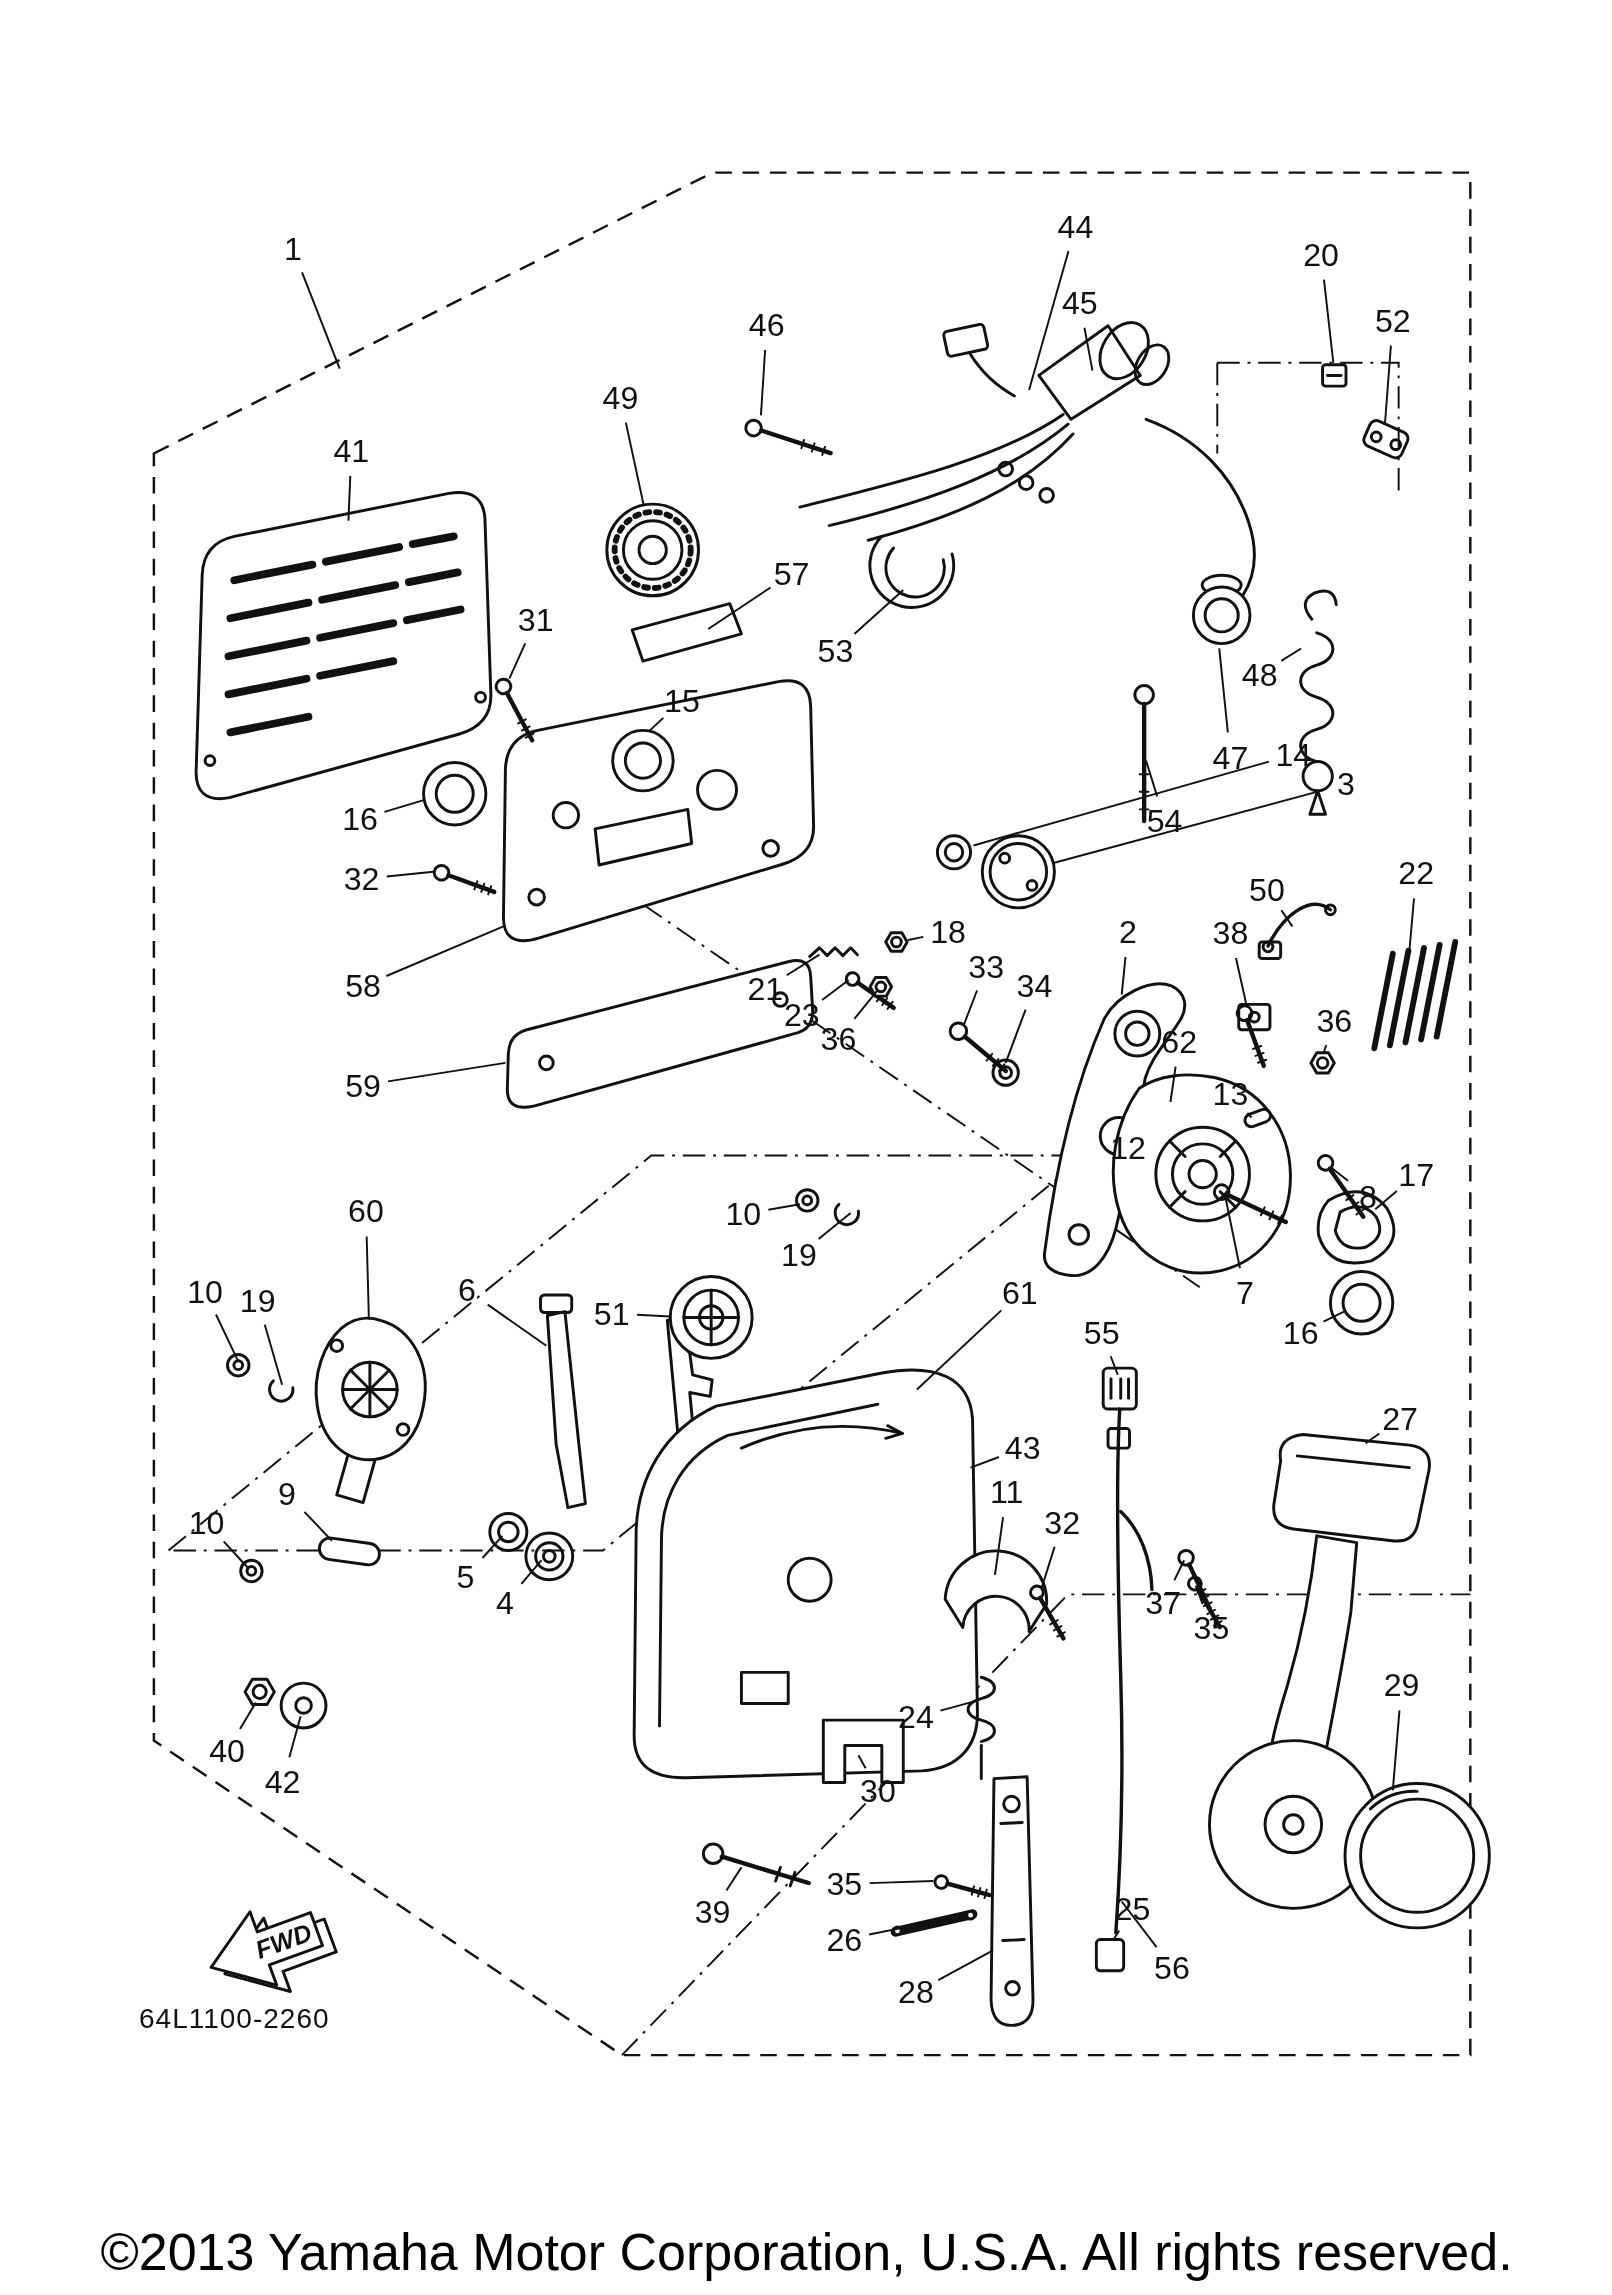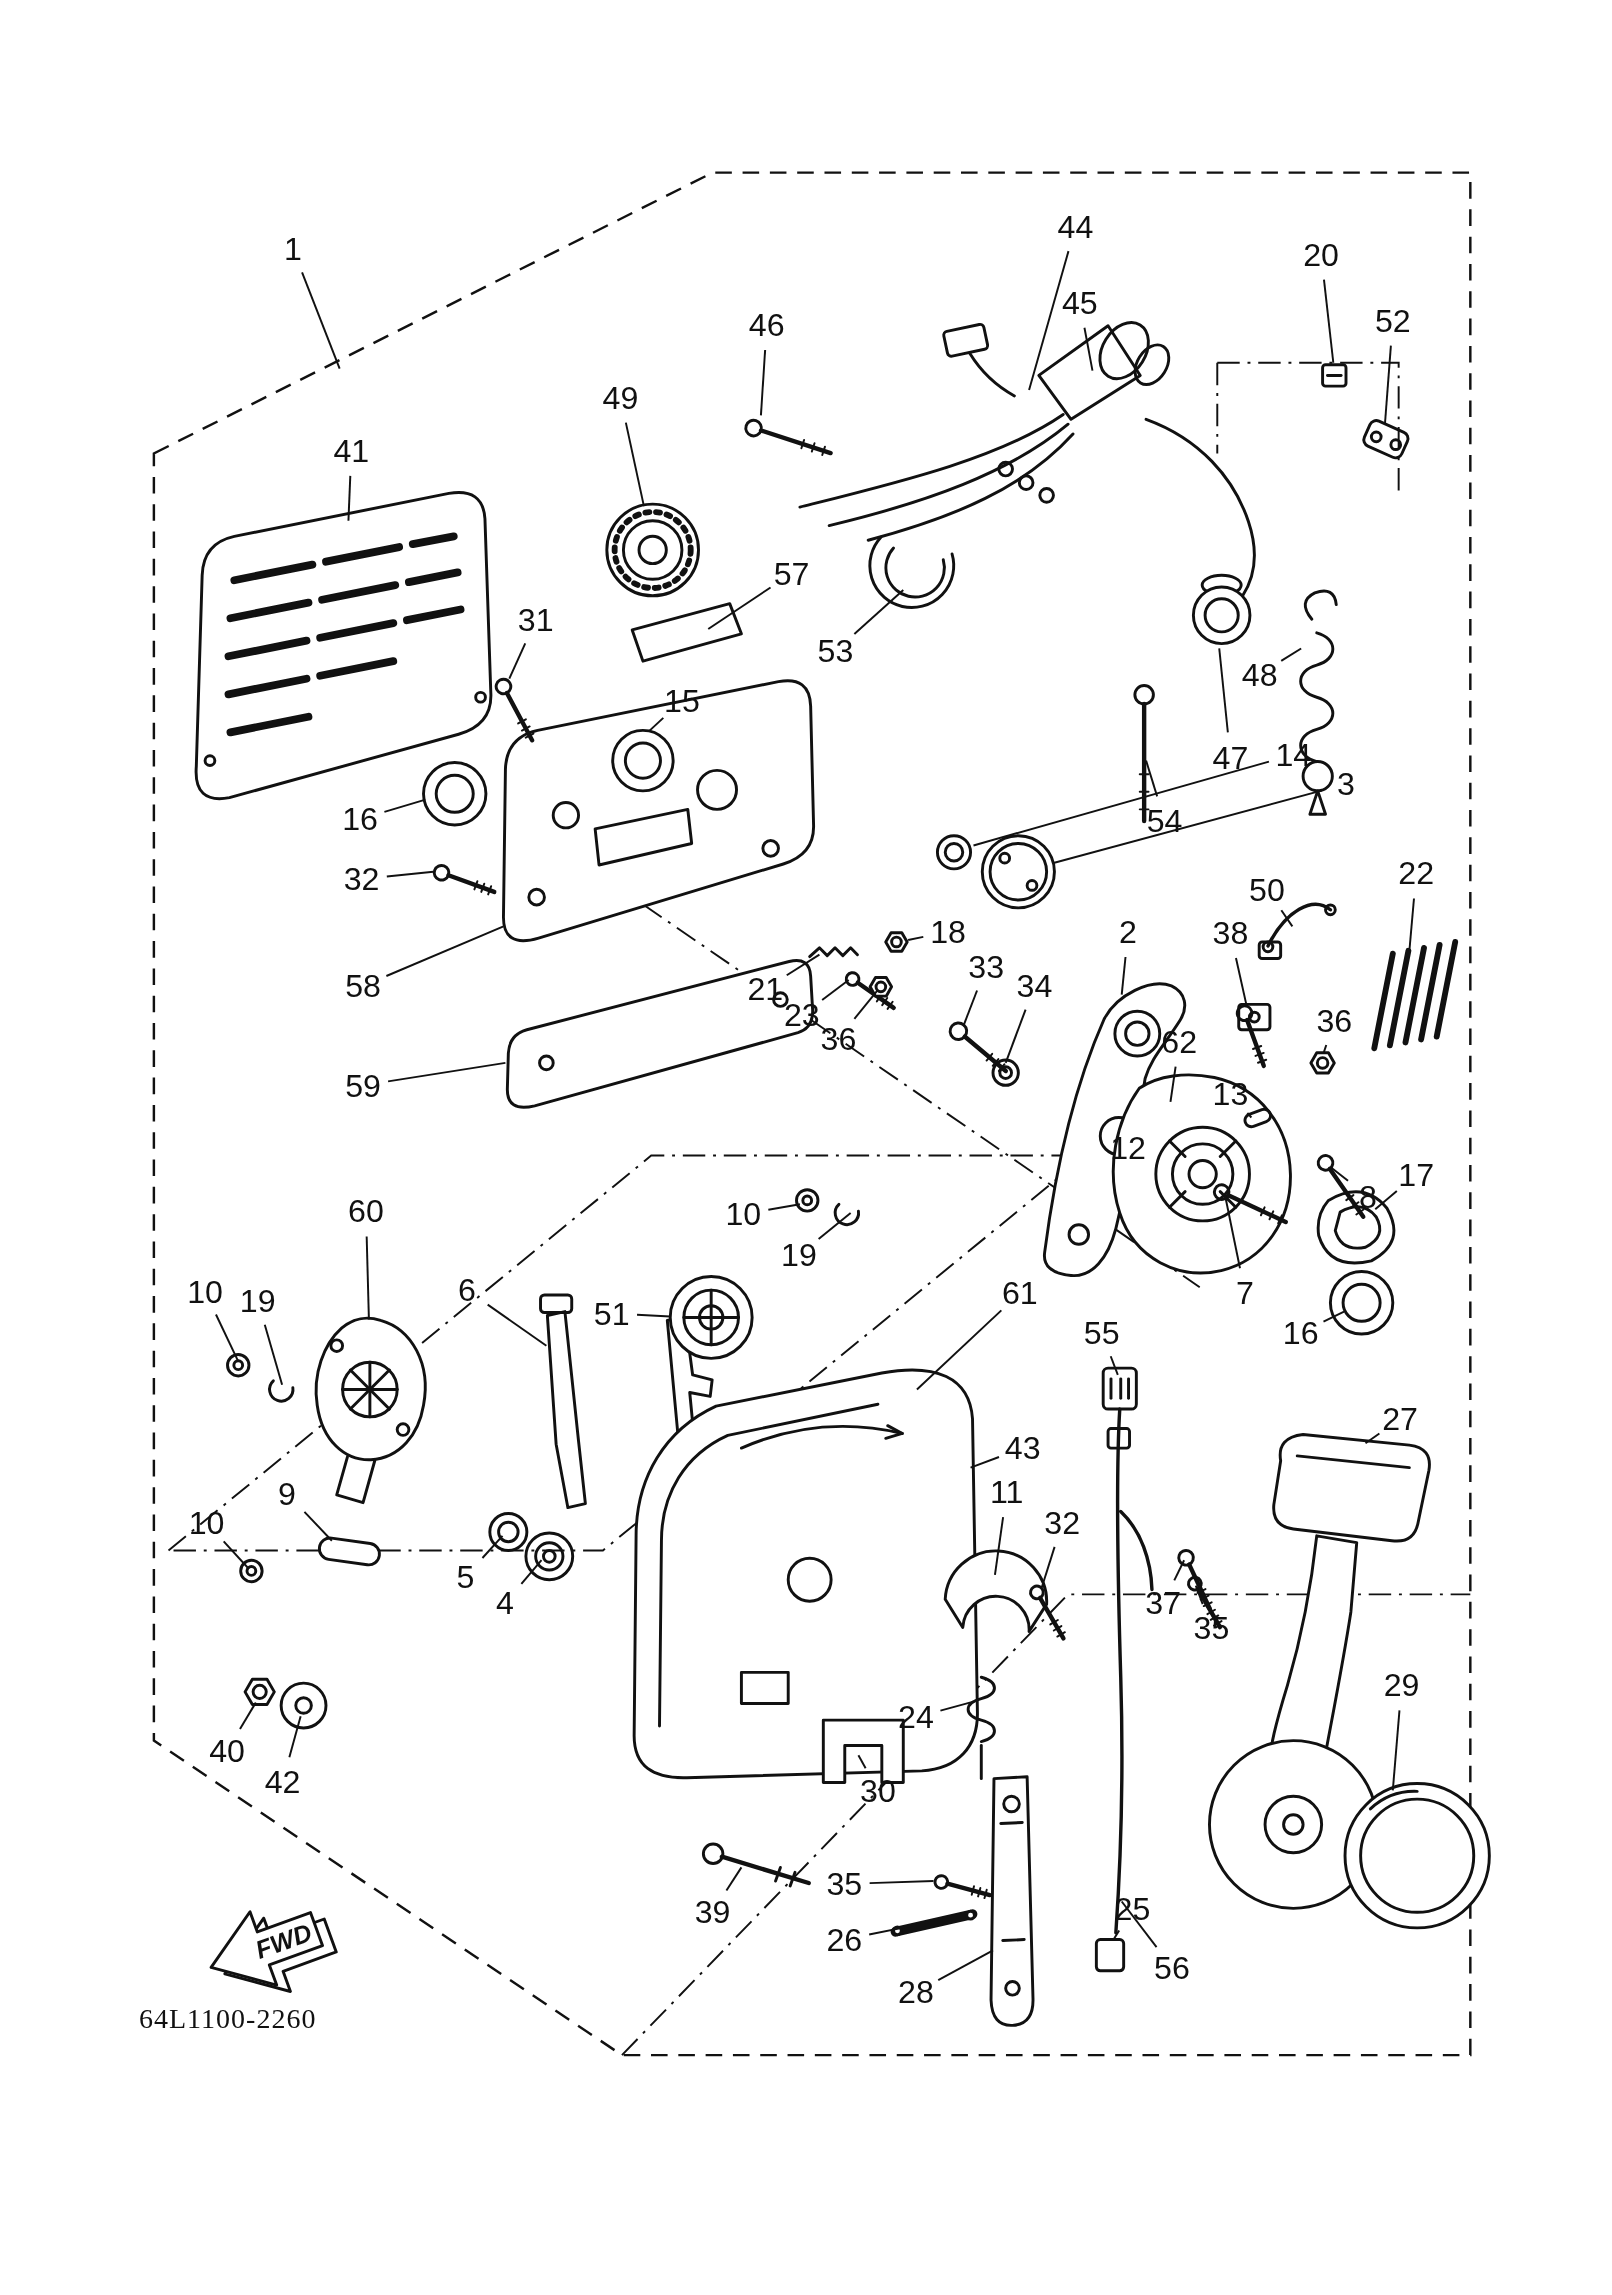--- a/index.html
+++ b/index.html
@@ -3,21 +3,21 @@
 <meta charset="utf-8">
 <style>
   html,body{margin:0;padding:0;background:#ffffff;}
   body{width:1613px;height:2295px;position:relative;font-family:"Liberation Sans",sans-serif;color:#111;}
   .page{position:absolute;inset:0;background:#fff;}
   svg.diagram{position:absolute;left:0;top:0;width:1613px;height:2295px;}
   .dashed{stroke-dasharray:34 22;}
   .dashdot{stroke-dasharray:46 16 6 16;stroke-width:4;}
   #callouts text{font-family:"Liberation Sans",sans-serif;font-size:66px;fill:#111;text-anchor:middle;}
   #leaders line{stroke:#111;stroke-width:4;}
-  .diagram-code{position:absolute;left:139px;top:2003px;font-size:28px;letter-spacing:1px;color:#111;font-family:Liberation Serif, serif;}
+  .diagram-code{position:absolute;left:139px;top:2003px;font-size:28px;letter-spacing:1px;color:#111;}
   .copyright{position:absolute;left:0;right:0;top:2222px;text-align:center;font-size:52px;color:#000;white-space:nowrap;}
   #fwd-text{font:italic 700 52px "Liberation Sans",sans-serif;fill:#111;text-anchor:middle;}
 </style>
 </head>
 <body>
 
 <div class="page">
 
 <svg class="diagram" viewBox="0 0 3307 4707" xmlns="http://www.w3.org/2000/svg">
 
@@ -565,15 +565,16 @@
         <text x="1731" y="3887">35</text>
         <text x="1731" y="4001">26</text>
         <text x="1878" y="4109">28</text>
         <text x="2322" y="3938">25</text>
         <text x="2403" y="4058">56</text>
       </g>
 
 </svg>
 
 <div class="diagram-code">64L1100-2260</div>
+<div class="copyright">©2013 Yamaha Motor Corporation, U.S.A. All rights reserved.</div>
 
 </div>
 
 
 </body></html>

